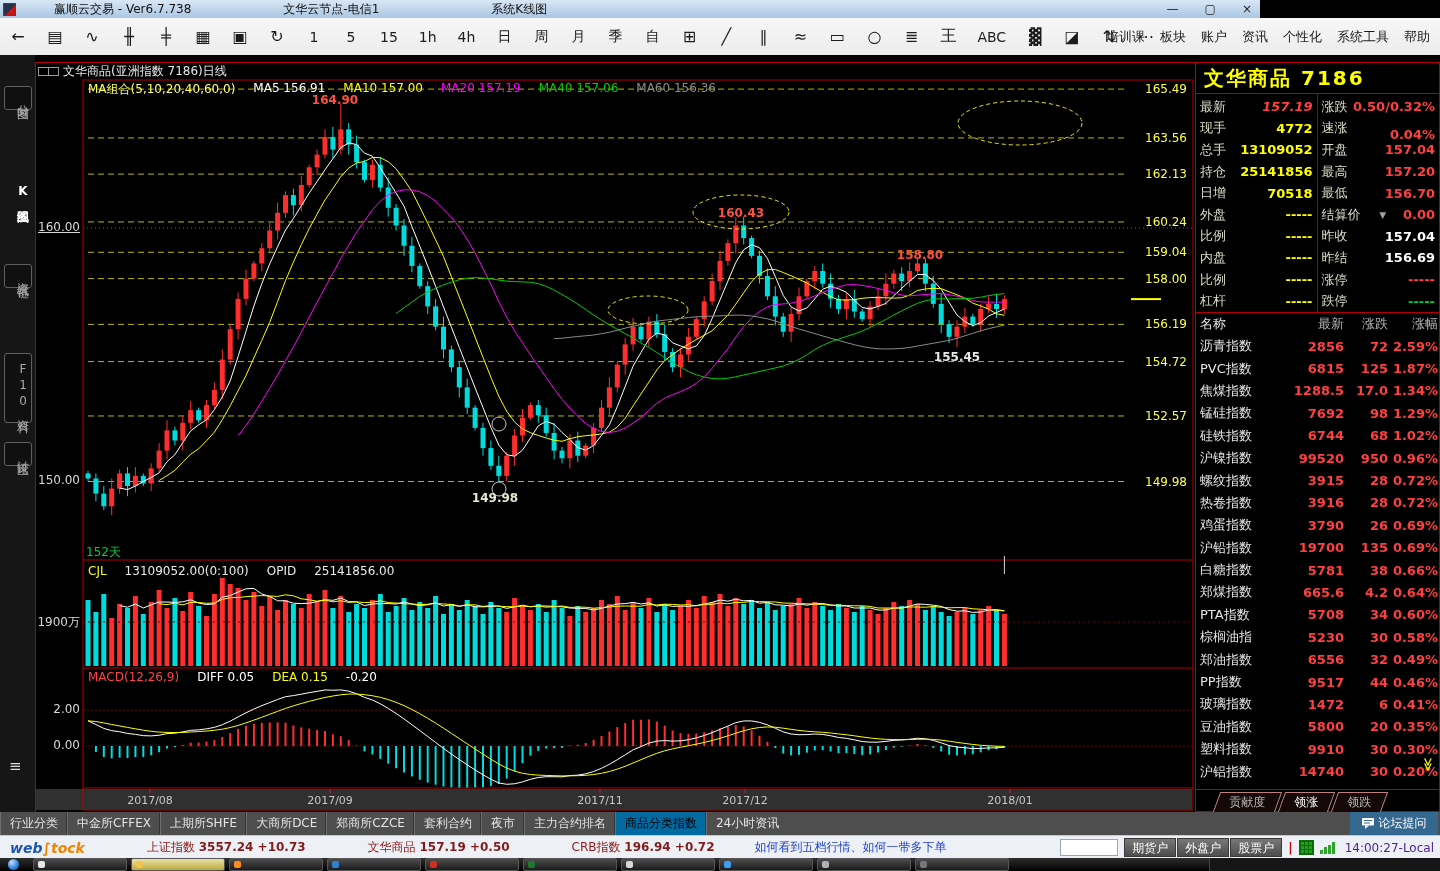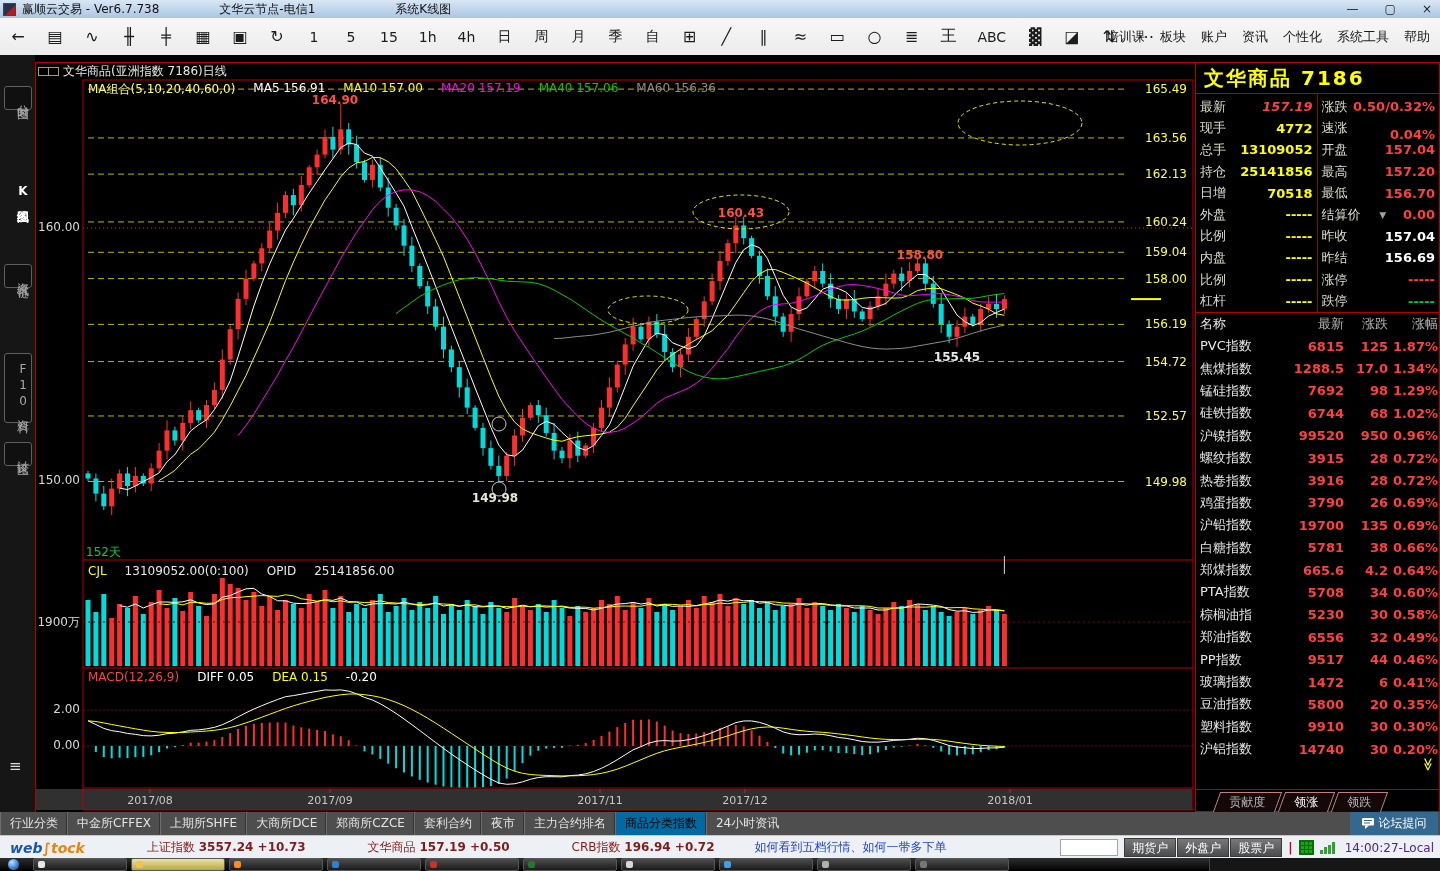--- a/index.html
+++ b/index.html
@@ -1,19 +1,19 @@
 <!DOCTYPE html>
 <html><head>
 <meta charset="utf-8">
 <style>
   html,body{margin:0;padding:0;width:1440px;height:871px;overflow:hidden;background:#000;
     font-family:"DejaVu Sans","Liberation Sans",sans-serif;-webkit-font-smoothing:antialiased;}
   
-  .titlebar{position:absolute;left:0;top:0;width:1440px;height:18px;
-    background:linear-gradient(#d9e7f5,#aac6e2);font-size:12px;color:#111;display:flex;align-items:center;}
+  .titlebar{position:absolute;left:0;top:0;width:1260px;height:18px;
+    background:linear-gradient(#d9e7f5,#aac6e2);font-size:12px;color:#111;display:flex;align-items:center;gap:32px;}
   .app-icon{width:13px;height:13px;margin:0 6px 0 3px;background:linear-gradient(135deg,#26324e 55%,#c01818 55%);
     display:inline-block;border:1px solid #444;box-sizing:border-box;}
   .t-app{margin-right:60px;}
   .t-node{margin-right:80px;}
   .win-btns{position:absolute;right:8px;top:0;height:18px;display:flex;gap:26px;font-size:12px;color:#222;}
   .win-btns span{cursor:default;line-height:18px;}
   
   .toolbar{position:absolute;left:0;top:18px;width:1440px;height:37px;background:linear-gradient(#f7f7f7,#ececec);
     border-bottom:1px solid #cfcfcf;}
   #toolbar-items{display:flex;align-items:center;height:37px;padding-left:10px;gap:21px;}
@@ -749,21 +749,21 @@
       <span style="color: rgb(232, 232, 232);">OPID</span>
       <span style="color: rgb(232, 232, 232);">25141856.00</span>
     </div>
   <div class="pane-header" id="macd-header">
       <span style="color: rgb(255, 68, 68);">MACD(12,26,9)</span>
       <span style="color: rgb(255, 255, 255);">DIFF  0.05</span>
       <span style="color: rgb(255, 255, 0);">DEA  0.15</span>
       <span style="color: rgb(255, 255, 255);">-0.20</span>
     </div>
   <div id="axis-left">
-      <div class="axl" style="top: 165px;">160.00</div>
+      <div class="axl" style="top: 165px; text-decoration: underline;">160.00</div>
       <div class="axl" style="top: 418px;">150.00</div>
       <div class="axl" style="top: 559px;">1900万</div>
       <div class="axl" style="top: 647px;">2.00</div>
       <div class="axl" style="top: 683px;">0.00</div>
     </div>
 
   <div class="right-panel">
     <div class="rp-title">文华商品  7186</div>
     <div class="quote-grid">
       <div class="q-col first" id="q-left">
@@ -852,20 +852,26 @@
           </div>
         </div>
     </div>
     <div class="board-header" id="board-header">
         <span class="c0">名称</span>
         <span class="c1">最新</span>
         <span class="c2">涨跌</span>
         <span class="c3">涨幅</span>
       </div>
     <div id="board-rows">
+        <div class="b-row">
+          <span class="c0">沥青指数</span>
+          <span class="c1">2856</span>
+          <span class="c2">72</span>
+          <span class="c3">2.59%</span>
+        </div>
         <div class="b-row">
           <span class="c0">PVC指数</span>
           <span class="c1">6815</span>
           <span class="c2">125</span>
           <span class="c3">1.87%</span>
         </div>
         <div class="b-row">
           <span class="c0">焦煤指数</span>
           <span class="c1">1288.5</span>
           <span class="c2">17.0</span>

